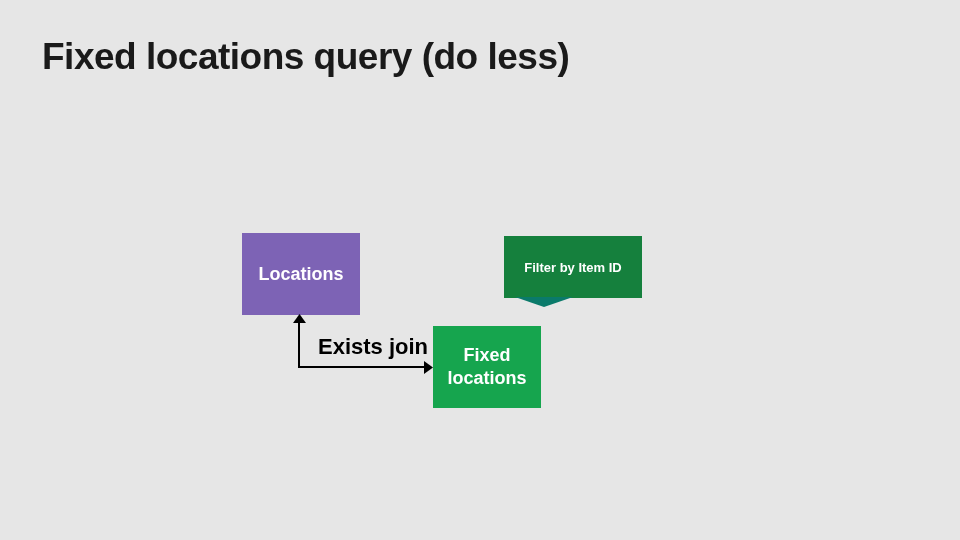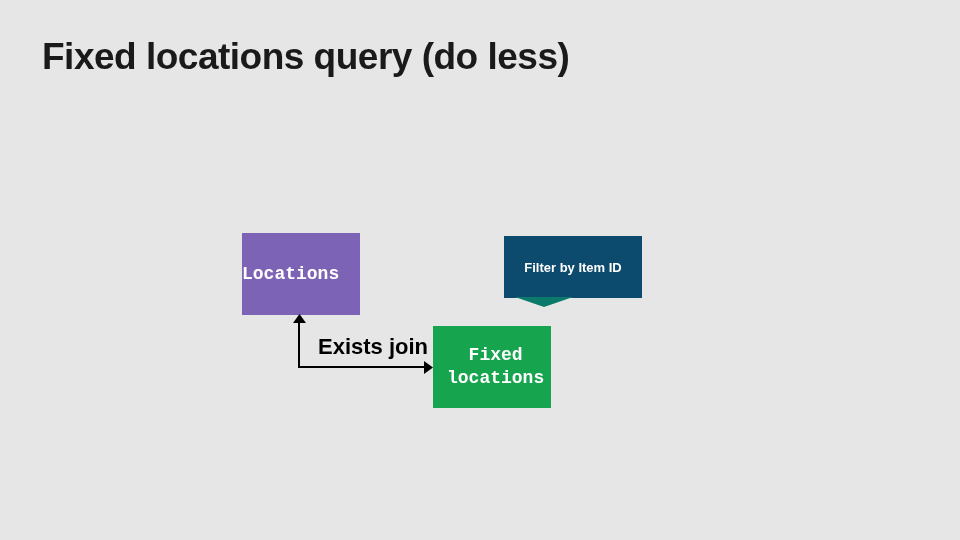--- a/index.html
+++ b/index.html
@@ -16,35 +16,34 @@
     font-size:37px;
     font-weight:600;
     letter-spacing:-0.5px;
     color:#1a1a1a;
     white-space:nowrap;
   }
   .node{
     position:absolute;
     display:flex;
     align-items:center;
-    justify-content:flex-start;
+    justify-content:center;
     text-align:center;
     color:#ffffff;
     font-weight:600;
-    font-family:Liberation Mono, monospace;
   }
   .node-locations{
     left:242px;top:233px;
     width:118px;height:82px;
     background:#7d63b5;
     font-size:18px;
   }
   .node-fixed{
     left:433px;top:326px;
-    width:118px;height:82px;
+    width:108px;height:82px;
     background:#16a54e;
     font-size:18px;
     line-height:1.3;
     padding:0 14px;
     box-sizing:border-box;
   }
   .callout{
     position:absolute;
     left:504px;top:236px;
     width:138px;height:62px;
@@ -105,21 +104,21 @@
 <body>
 
 <div class="slide">
 
   <div class="slide-title">Fixed locations query (do less)</div>
 
   <div class="node node-locations" style="background-color: rgb(125, 99, 181);">
     <span>Locations</span>
   </div>
 
-  <div class="callout" style="background-color: #0c4a6e; justify-content: center;">
+  <div class="callout" style="background-color: #15803d; justify-content: center;">
     <span>Filter by Item ID</span>
   </div>
   <div class="callout-tail" style="background-color: rgb(10, 122, 106);"></div>
 
   <div class="node node-fixed" style="background-color: rgb(22, 165, 78);">
     <span>Fixed locations</span>
   </div>
 
   <div class="arrowhead-up"></div>
   <div class="conn-line-v"></div>

